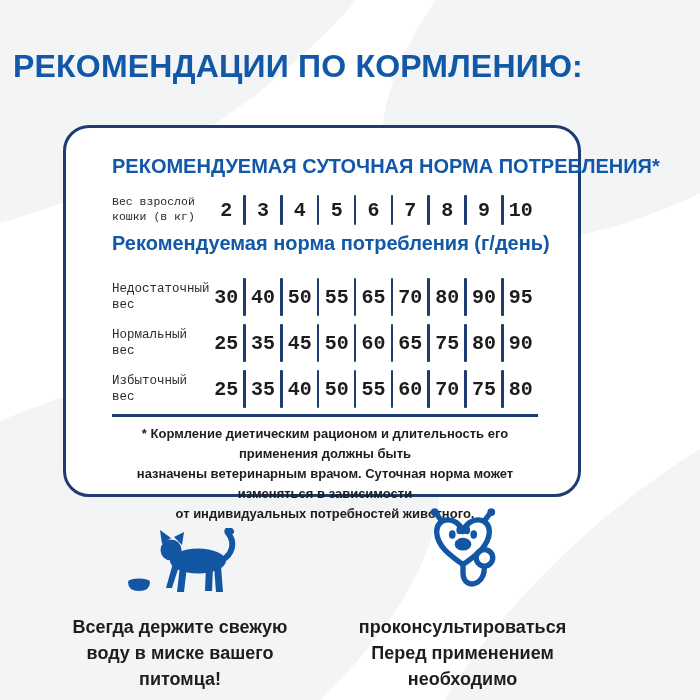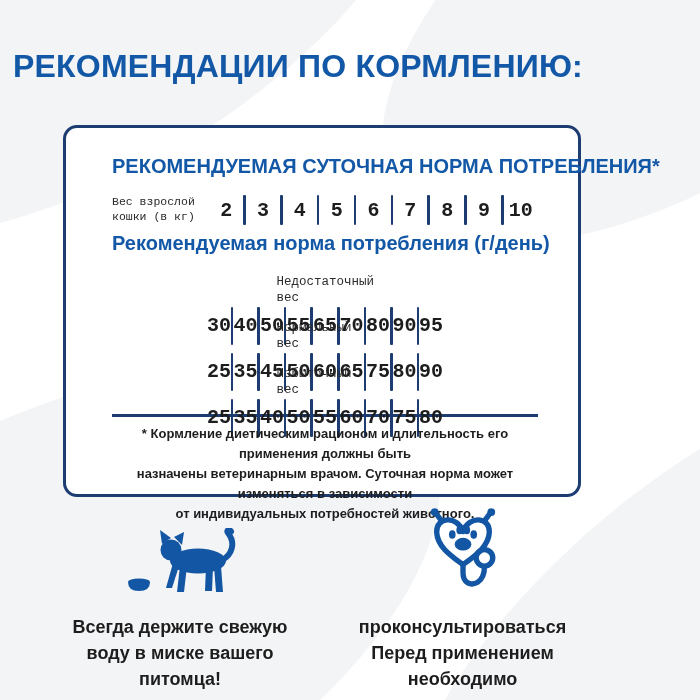--- a/index.html
+++ b/index.html
@@ -16,36 +16,36 @@
   .content{position:relative;z-index:1;}
 
   .page-title{
     position:absolute;top:48px;left:0;width:596px;text-align:center;
     font-size:32px;font-weight:bold;color:#1358a7;letter-spacing:0.2px;
   }
 
   .card{
     position:absolute;left:63px;top:125px;width:518px;height:372px;
     box-sizing:border-box;background:#ffffff;border:3px solid #1c3c72;
-    border-radius:14px;padding:26px 40px 0 46px;
+    border-radius:26px;padding:26px 40px 0 46px;
   }
   .card-header{
     font-size:20px;font-weight:bold;color:#1358a7;line-height:24px;white-space:nowrap;
   }
   .trow{display:flex;align-items:center;font-family:Liberation Mono, monospace;}
   .weight-row{margin-top:12px;height:40px;}
   .row-label{
     width:97px;flex:none;font-size:11.5px;color:#2b2b2b;line-height:1.3;
   }
   .data-row .row-label{font-size:12.5px;}
   .cells{flex:1;display:flex;align-items:center;}
   .cell{flex:1;text-align:center;font-weight:bold;font-size:20px;color:#1d1d1d;}
   .vsep{flex:none;width:2.5px;background:#1c3c72;border-radius:1px;}
   .weight-row .vsep{height:30px;}
-  .data-row{height:46px;flex-direction:column;}
+  .data-row{height:46px;}
   .data-row .vsep{height:38px;}
   .subheader{
     margin-top:0;font-size:20px;font-weight:bold;color:#1358a7;line-height:26px;white-space:nowrap;
   }
   .rows{margin-top:18px;}
   .divider{height:2.5px;background:#1c3c72;margin-top:2px;}
   .footnote{
     margin-top:7px;text-align:center;font-size:13px;line-height:20px;
     font-weight:bold;color:#1d1d1d;
   }

